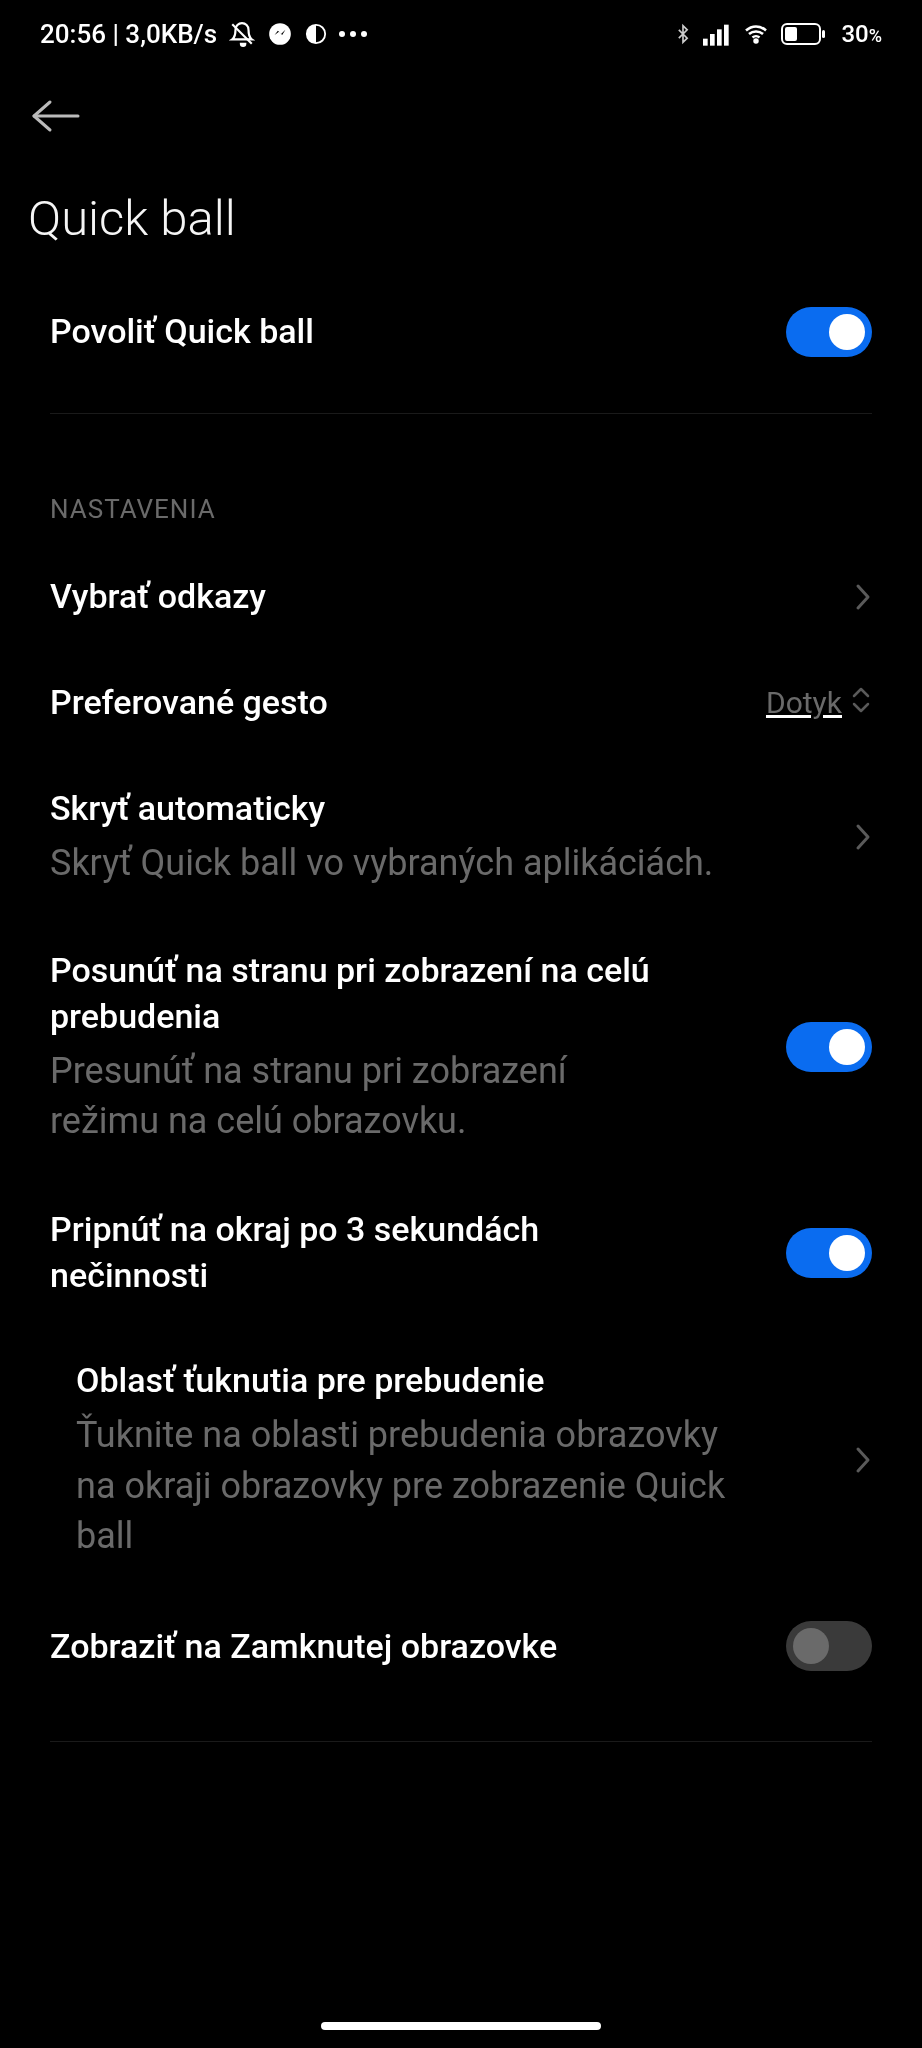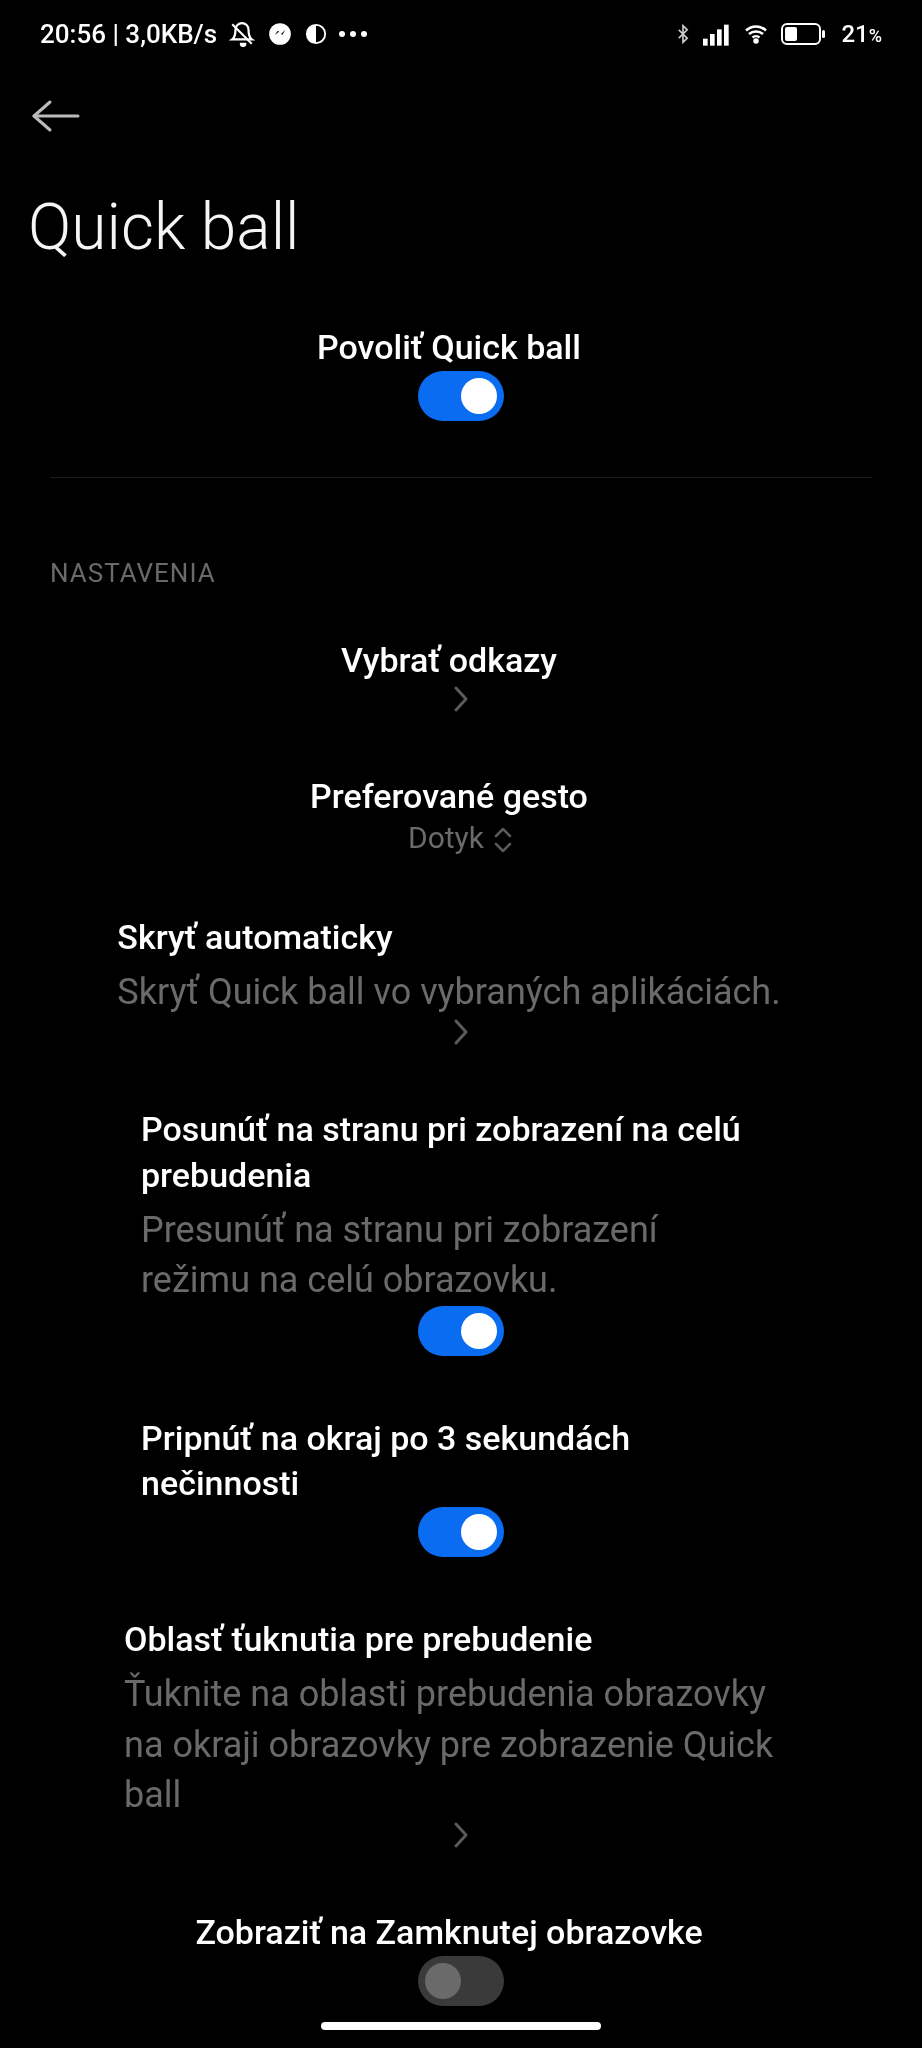--- a/index.html
+++ b/index.html
@@ -45,35 +45,34 @@
     }
     .percent-small { font-size: 18px; }
     .header {
       padding: 20px 28px 0 28px;
     }
     .back-btn {
       padding: 8px 0;
       display: inline-flex;
     }
     .page-title {
-      font-size: 64px;
+      font-size: 49px;
       font-weight: 300;
       padding: 46px 28px 30px 28px;
       color: #f5f5f5;
     }
     .content {
       padding: 0 50px;
     }
     .row {
       display: flex;
       align-items: center;
       justify-content: space-between;
       min-height: 90px;
       padding: 30px 0;
-      flex-direction: column;
     }
     .row-text {
       flex: 1;
       padding-right: 24px;
     }
     .row-title {
       font-size: 34px;
       font-weight: 500;
       color: #fff;
       line-height: 1.35;
@@ -123,22 +122,23 @@
       flex-shrink: 0;
       display: inline-flex;
     }
     .value-text {
       font-size: 30px;
       color: #6a6a6a;
       margin-right: 8px;
     }
     .value-wrap {
       display: flex;
-      align-items: flex-end;
+      align-items: flex-start;
       flex-shrink: 0;
+      text-decoration: underline;
     }
     .bottom-handle {
       position: absolute;
       bottom: 18px;
       left: 50%;
       transform: translateX(-50%);
       width: 280px;
       height: 8px;
       border-radius: 4px;
       background: #fff;
@@ -206,21 +206,21 @@
           <circle cx="12" cy="19" r="1.5" fill="#fff"></circle>
         </svg>
     </span>
     <span class="status-icon">
       <svg width="46" height="24" viewBox="0 0 46 24" fill="none">
           <rect x="1" y="2" width="38" height="20" rx="5" stroke="#fff" stroke-width="2"></rect>
           <rect x="4" y="5" width="12" height="14" rx="2" fill="#fff"></rect>
           <rect x="41" y="8" width="3" height="8" rx="1.5" fill="#fff"></rect>
         </svg>
     </span>
-    <span class="battery-percent"><span>21</span><span class="percent-small">%</span></span>
+    <span class="battery-percent"><span>30</span><span class="percent-small">%</span></span>
   </div>
 </div>
 
 <div class="header">
   <div class="back-btn">
     <svg width="56" height="40" viewBox="0 0 56 40" fill="none" stroke="#bbb" stroke-width="3" stroke-linecap="round" stroke-linejoin="round">
         <line x1="6" y1="20" x2="50" y2="20"></line>
         <polyline points="22,6 6,20 22,34"></polyline>
       </svg>
   </div>

